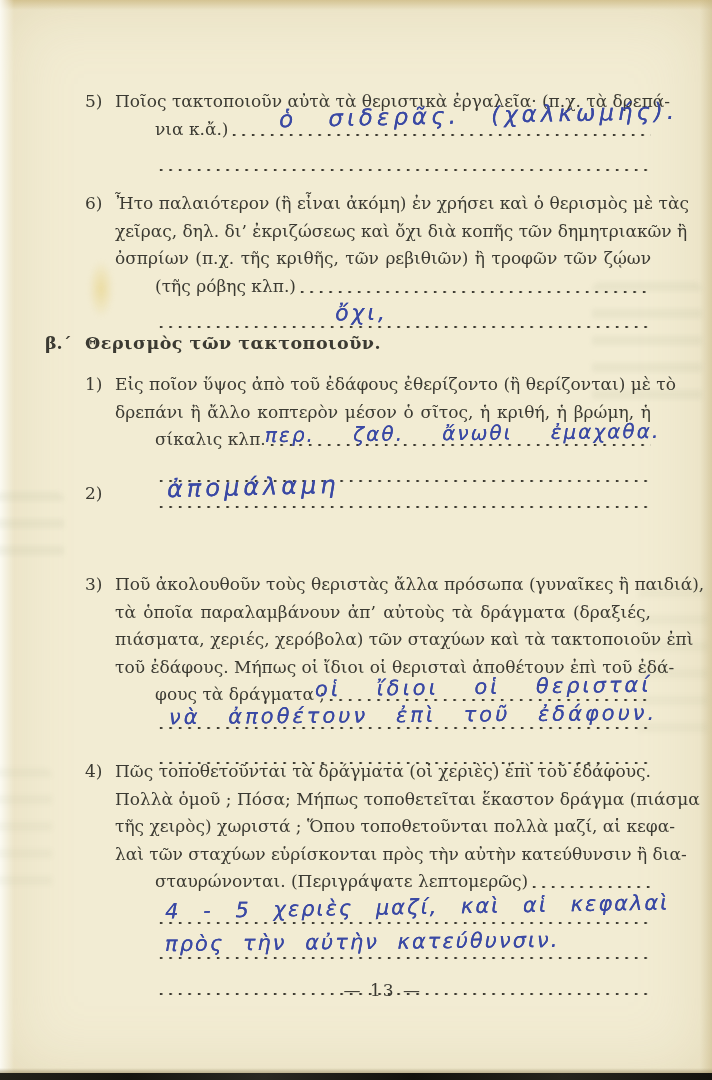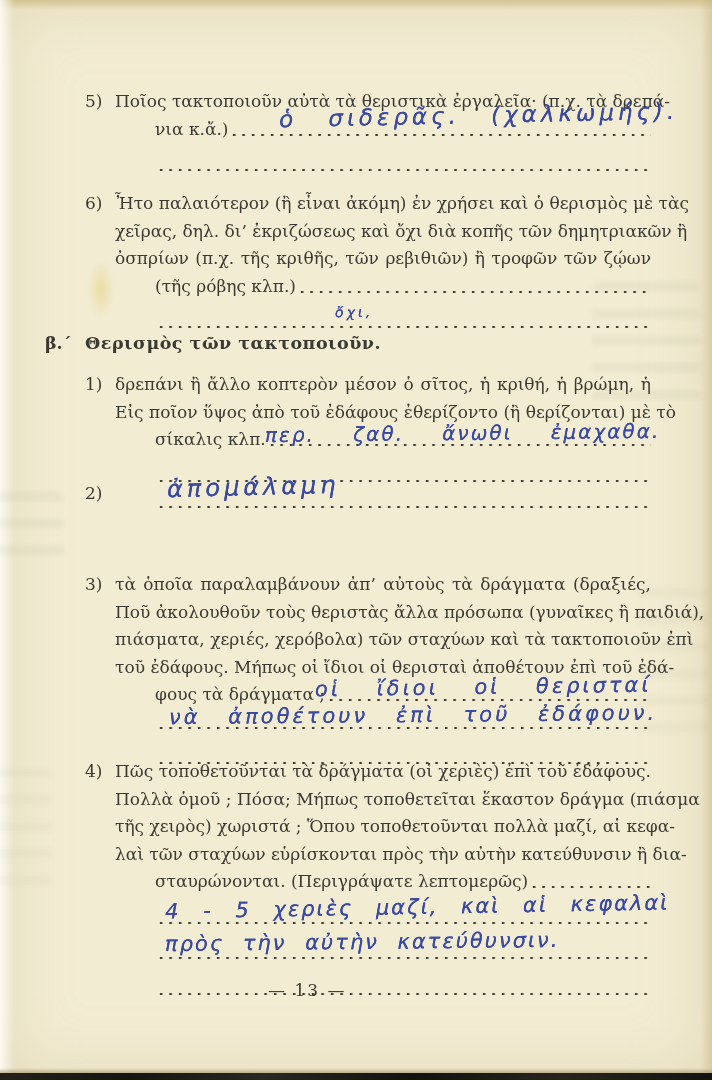--- a/index.html
+++ b/index.html
@@ -33,21 +33,21 @@
   .tline{text-align:justify;text-align-last:justify;height:27.5px;white-space:nowrap;}
   .dotline{display:flex;position:relative;height:27.5px;margin-left:40px;}
   .dotline .lead{white-space:nowrap;}
   .dots{flex:1;background:radial-gradient(circle 1.35px at 4px 4px,#3c3a30 97%,rgba(0,0,0,0) 100%) 2px 15px / 9.5px 8px repeat-x;}
   .m8{margin-top:8px;}
   .hand{position:absolute;font-family:"DejaVu Sans",sans-serif;font-style:italic;
     color:#3a49a4;white-space:nowrap;z-index:3;text-shadow:0 0 .4px #3a49a4;}
   .heading{position:absolute;left:45px;width:606px;font-size:17.5px;font-weight:bold;line-height:27px;}
   .heading .hlabel{position:absolute;left:0;top:0;}
   .heading .htitle{margin-left:40px;letter-spacing:.5px;}
-  .pagenum{position:absolute;left:268px;top:980px;width:170px;text-align:left;
+  .pagenum{position:absolute;left:252px;top:980px;width:170px;text-align:right;
     font-size:17px;letter-spacing:2px;}
 </style>
 </head>
 <body>
 
 <div class="page">
 
   <div class="top-band"></div>
   <div class="left-light"></div>
   <div class="right-shade"></div>
@@ -74,55 +74,55 @@
     <span class="qnum">6)</span>
     <div class="tline">Ἦτο παλαιότερον (ἢ εἶναι ἀκόμη) ἐν χρήσει καὶ ὁ θερισμὸς μὲ τὰς</div>
     <div class="tline">χεῖρας, δηλ. δι’ ἐκριζώσεως καὶ ὄχι διὰ κοπῆς τῶν δημητριακῶν ἢ</div>
     <div class="tline">ὀσπρίων (π.χ. τῆς κριθῆς, τῶν ρεβιθιῶν) ἢ τροφῶν τῶν ζῴων</div>
     <div class="dotline">
       <span class="lead">(τῆς ρόβης κλπ.)</span>
       <span class="dots"></span>
     </div>
     <div class="dotline m8">
       <span class="dots"></span>
-      <span class="hand" style="left:180px;top:-9px;font-size:14px;letter-spacing:3px;transform:rotate(-1deg);">ὄχι,</span>
+      <span class="hand" style="left:180px;top:-9px;font-size:22px;letter-spacing:3px;transform:rotate(-1deg);">ὄχι,</span>
     </div>
   </div>
 
   <div class="heading" style="top:330px;">
     <span class="hlabel">β.´</span>
     <span class="htitle">Θερισμὸς τῶν τακτοποιοῦν.</span>
   </div>
 
   <div class="q" style="top:371px;">
     <span class="qnum">1)</span>
+    <div class="tline">Εἰς ποῖον ὕψος ἀπὸ τοῦ ἐδάφους ἐθερίζοντο (ἢ θερίζονται) μὲ τὸ</div>
     <div class="tline">δρεπάνι ἢ ἄλλο κοπτερὸν μέσον ὁ σῖτος, ἡ κριθή, ἡ βρώμη, ἡ</div>
-    <div class="tline">Εἰς ποῖον ὕψος ἀπὸ τοῦ ἐδάφους ἐθερίζοντο (ἢ θερίζονται) μὲ τὸ</div>
     <div class="dotline">
       <span class="lead">σίκαλις κλπ.</span>
       <span class="dots"></span>
       <span class="hand" style="left:110px;top:-6px;font-size:20px;letter-spacing:2px;word-spacing:30px;transform:rotate(-.6deg);">περ. ζαθ. ἄνωθι ἐμαχαθα.</span>
     </div>
     <div class="dotline m8">
       <span class="dots"></span>
     </div>
   </div>
 
   <div class="q" style="top:480px;">
     <span class="qnum">2)</span>
     <div class="dotline m8">
       <span class="dots"></span>
       <span class="hand" style="left:12px;top:-14px;font-size:24px;letter-spacing:4px;transform:rotate(-1.5deg);">ἀπομάλαμη</span>
     </div>
   </div>
 
   <div class="q" style="top:571px;">
     <span class="qnum">3)</span>
+    <div class="tline">Ποῦ ἀκολουθοῦν τοὺς θεριστὰς ἄλλα πρόσωπα (γυναῖκες ἢ παιδιά),</div>
     <div class="tline">τὰ ὁποῖα παραλαμβάνουν ἀπ’ αὐτοὺς τὰ δράγματα (δραξιές,</div>
-    <div class="tline">Ποῦ ἀκολουθοῦν τοὺς θεριστὰς ἄλλα πρόσωπα (γυναῖκες ἢ παιδιά),</div>
     <div class="tline">πιάσματα, χεριές, χερόβολα) τῶν σταχύων καὶ τὰ τακτοποιοῦν ἐπὶ</div>
     <div class="tline">τοῦ ἐδάφους.  Μήπως οἱ ἴδιοι οἱ θερισταὶ ἀποθέτουν ἐπὶ τοῦ ἐδά-</div>
     <div class="dotline">
       <span class="lead">φους τὰ δράγματα ;</span>
       <span class="dots"></span>
       <span class="hand" style="left:160px;top:-7px;font-size:21px;letter-spacing:3px;word-spacing:26px;transform:rotate(-.8deg);">οἱ ἴδιοι οἱ θερισταί</span>
     </div>
     <div class="dotline">
       <span class="dots"></span>
       <span class="hand" style="left:14px;top:-7px;font-size:21px;letter-spacing:3px;word-spacing:18px;transform:rotate(-.5deg);">νὰ ἀποθέτουν ἐπὶ τοῦ ἐδάφουν.</span>

